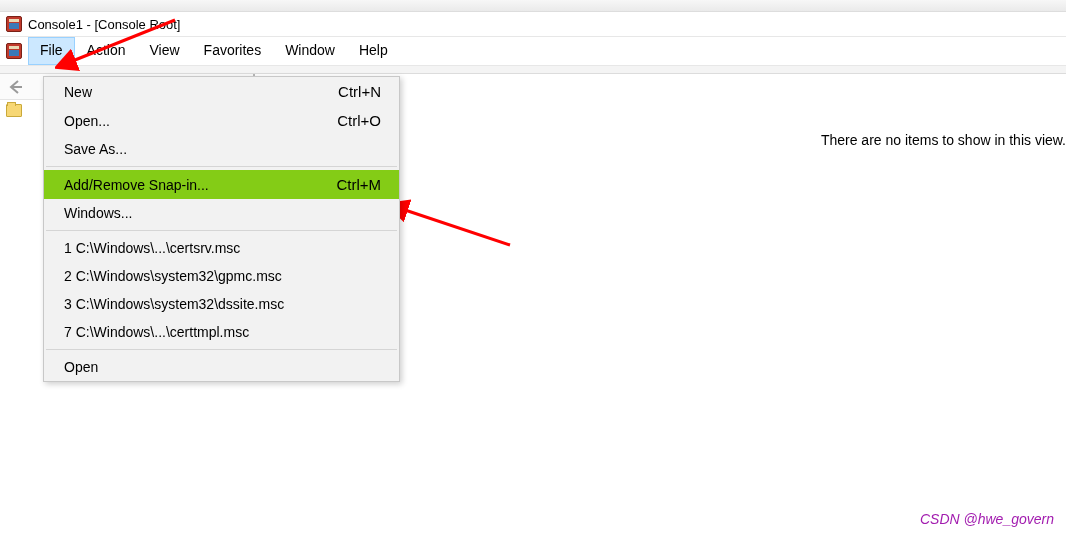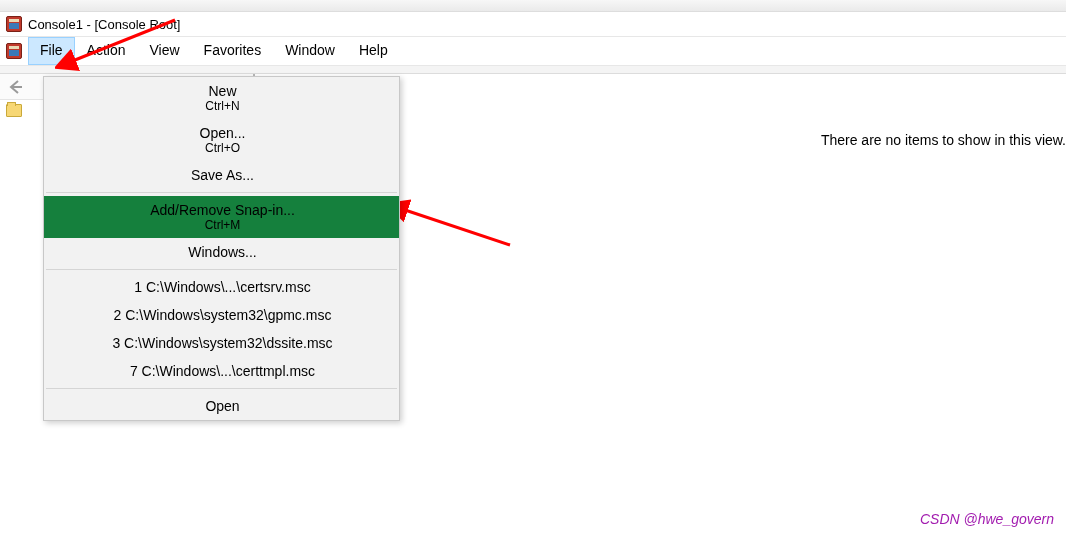--- a/index.html
+++ b/index.html
@@ -27,24 +27,24 @@
     .content-area { display: flex; height: calc(100% - 76px - 30px); }
     .tree-pane { width: 255px; border-right: 2px solid #b8b8b8; background: #fff; padding: 2px 4px; }
     .tree-item { display:flex; align-items:center; gap:4px; padding:1px 2px; }
     .folder-icon { width:16px; height:13px; background:#f7d774; border:1px solid #caa93a; border-radius:1px; position:relative; }
     .folder-icon::before { content:""; position:absolute; top:-3px; left:0; width:7px; height:3px; background:#f7d774; border:1px solid #caa93a; border-bottom:none; border-radius:1px 1px 0 0; }
 
     .main-pane { flex: 1; display:flex; align-items:flex-start; justify-content:flex-end; padding-top: 58px; color:#000; font-size:14px; }
 
     
     .dropdown { position: absolute; left: 43px; top: 76px; width: 357px; background: #f2f2f2; border: 1px solid #c8c8c8; box-shadow: 2px 2px 6px rgba(0,0,0,0.2); z-index: 10; }
-    .dropdown .dd-item { display:flex; justify-content:space-between; align-items:center; padding: 6px 18px 6px 20px; font-size: 14px; cursor: default; flex-direction: column; }
-    .dropdown .dd-item.highlighted { background: #15803d; }
+    .dropdown .dd-item { display:flex; justify-content:space-between; align-items:center; padding: 6px 18px 6px 20px; font-size: 14px; cursor: default; }
+    .dropdown .dd-item.highlighted { background: #84cc16; }
     .dropdown .dd-sep { height:1px; background:#d5d5d5; margin: 3px 2px; }
-    .dd-shortcut { color:#000; font-size:12px; }
+    .dd-shortcut { color:#000; font-size:15px; }
 
     
     .arrow { position:absolute; pointer-events:none; }
 
     .watermark { position:absolute; right:12px; bottom:10px; color:#a21caf; font-size:14px; font-style: italic; }
   </style>
 </head>
 <body>
 
 <div class="toolbar-strip"></div>

